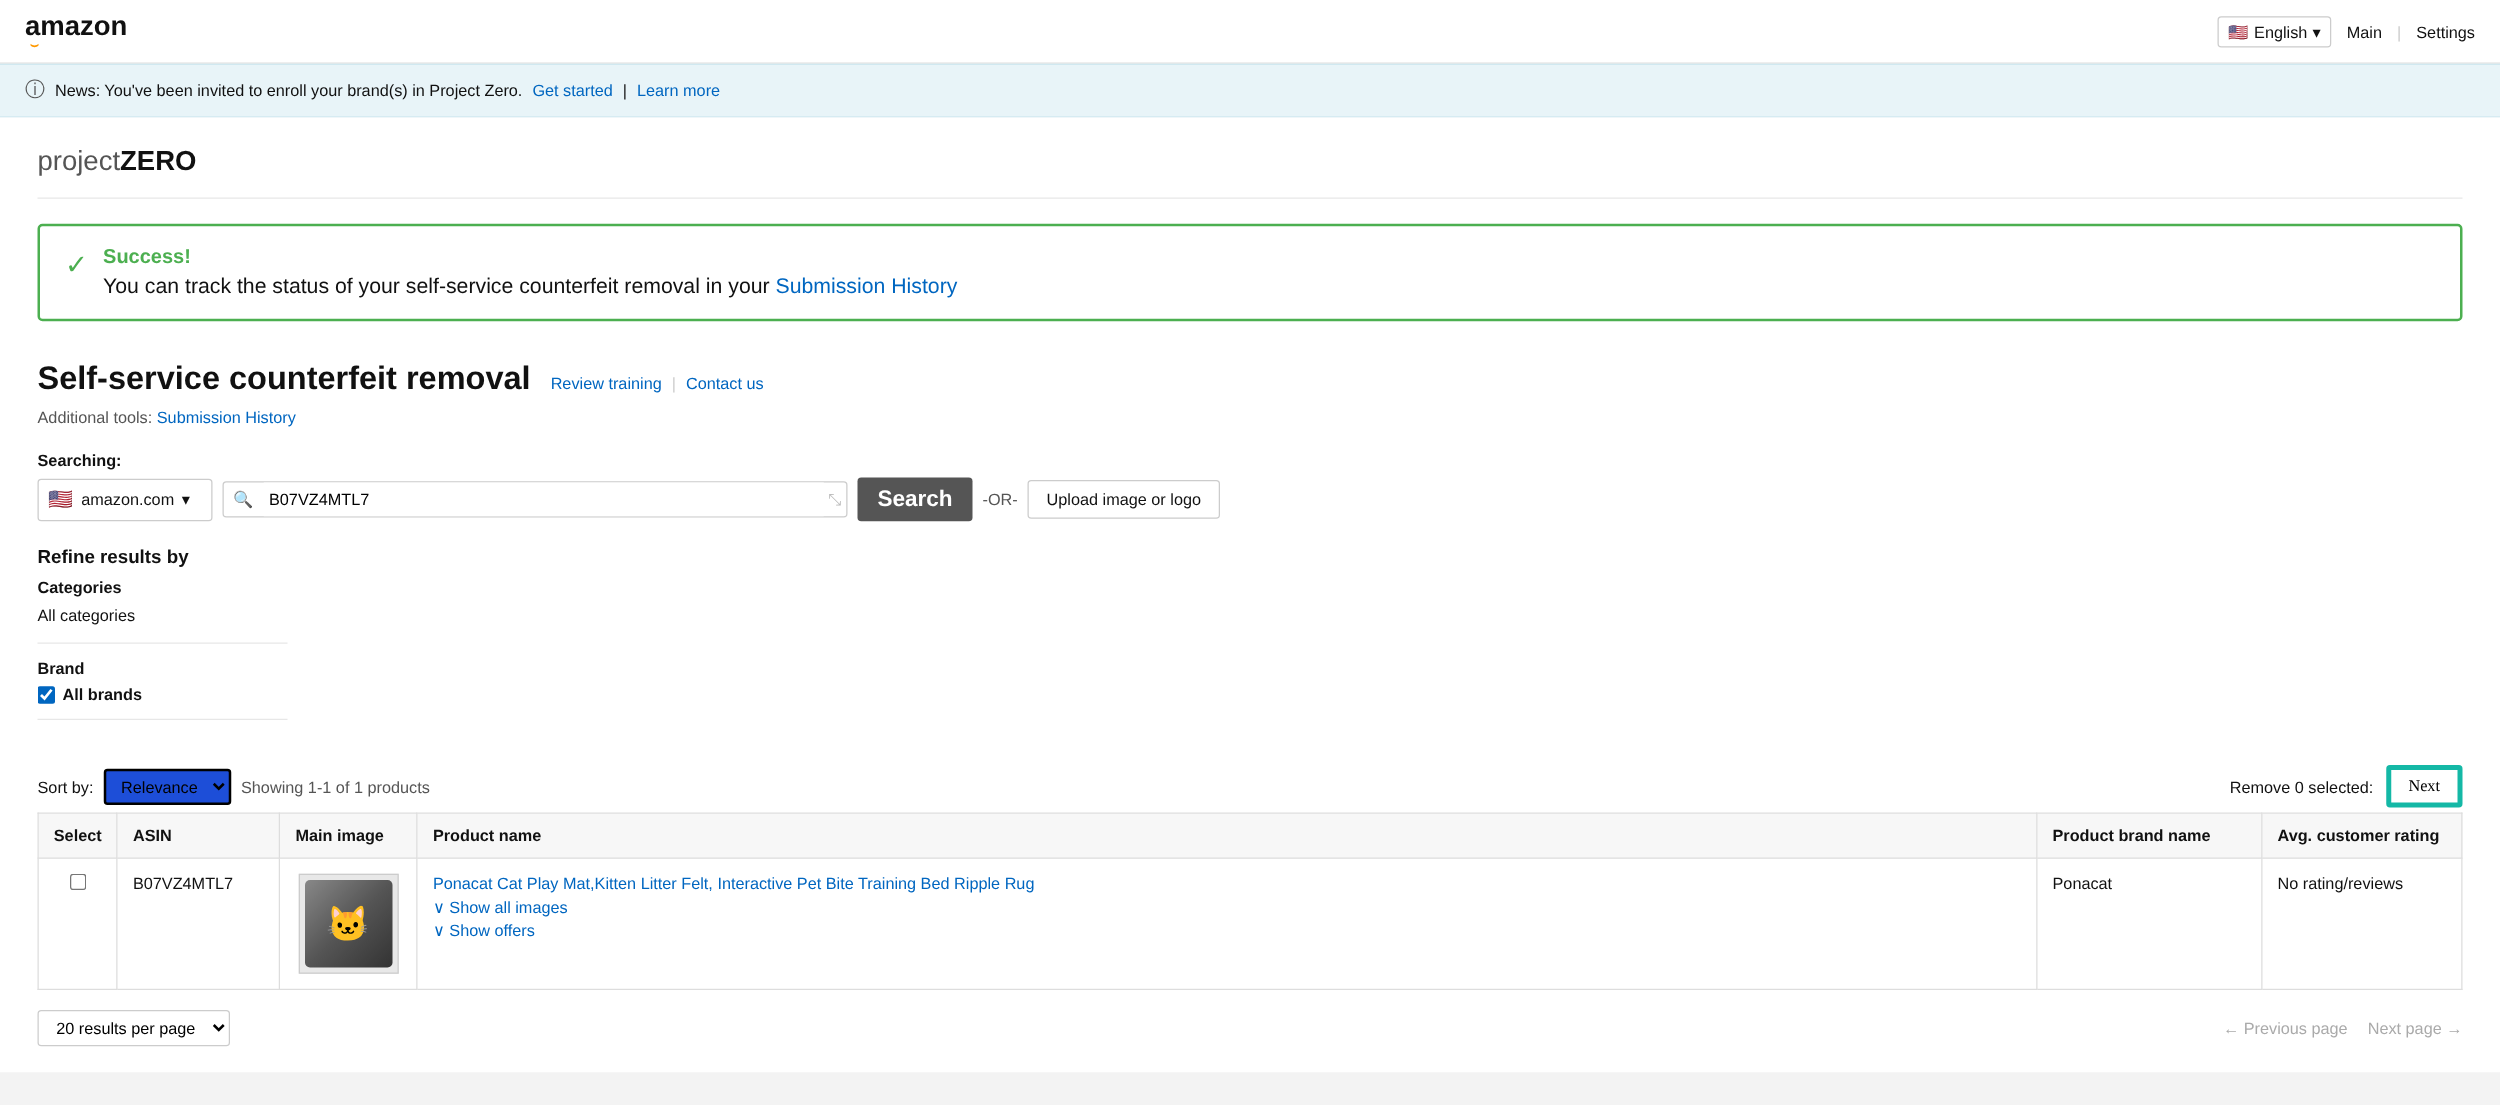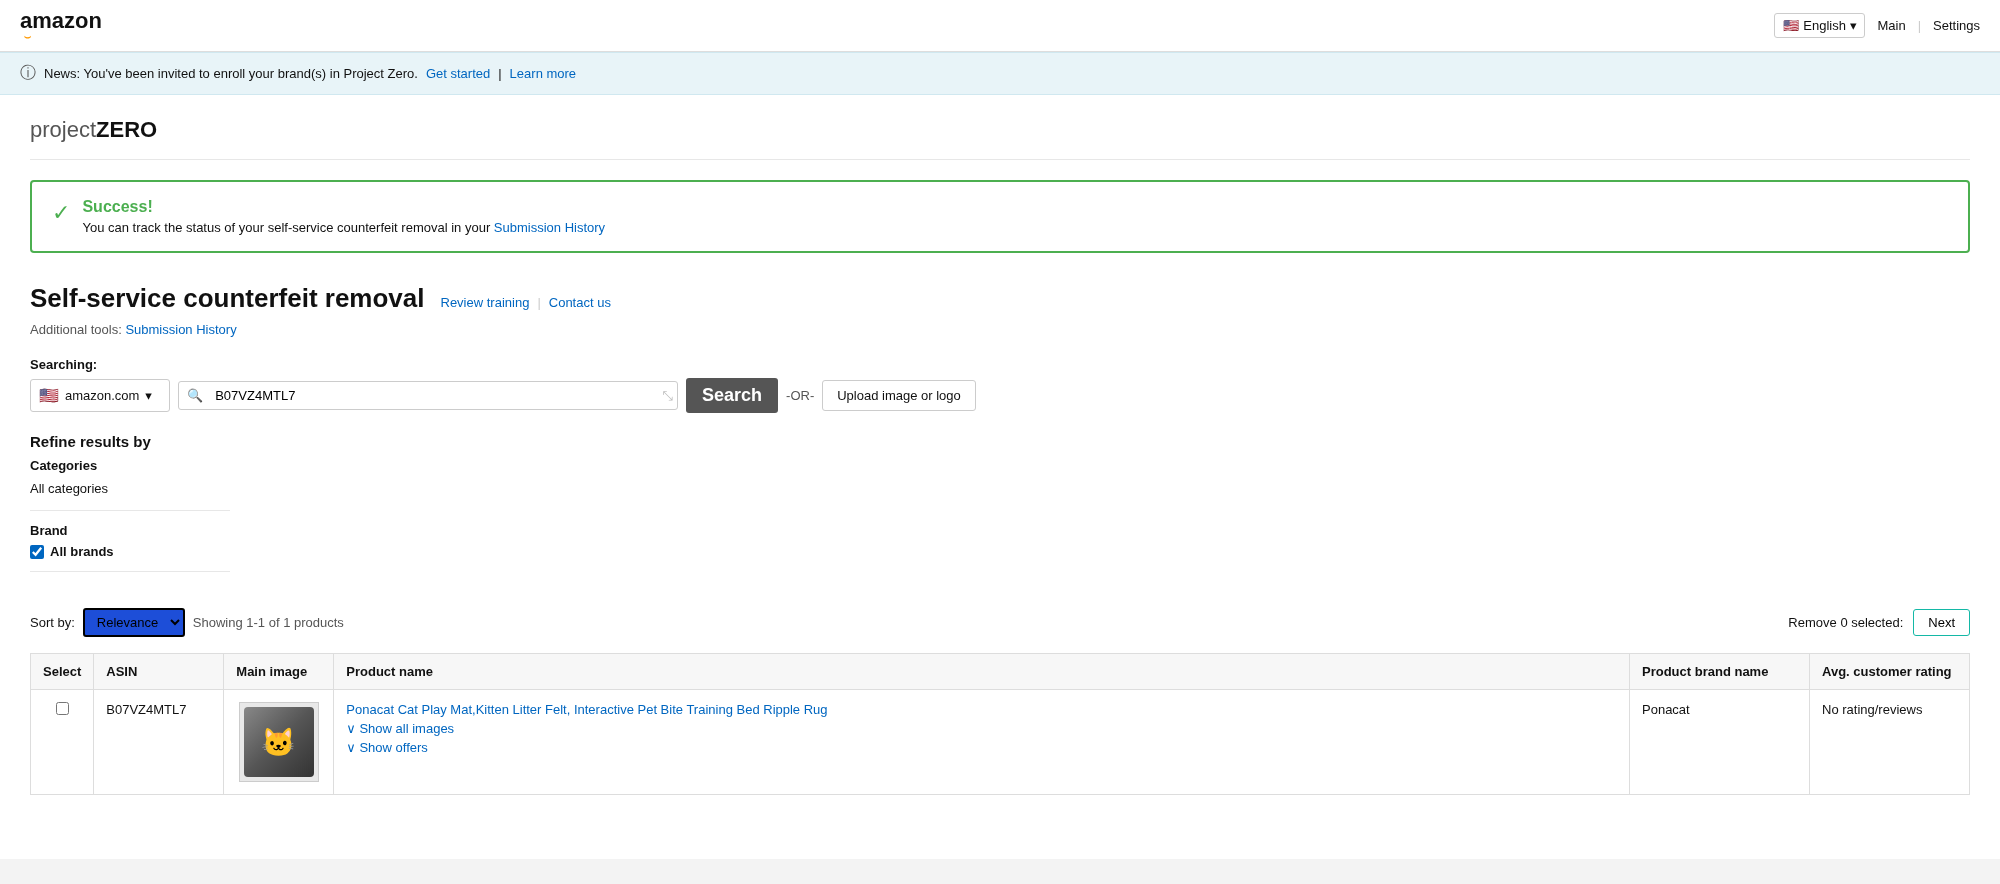--- a/index.html
+++ b/index.html
@@ -56,21 +56,21 @@
       border: 2px solid #4CAF50;
       border-radius: 4px;
       padding: 16px 20px;
       margin-bottom: 30px;
       display: flex;
       align-items: flex-start;
       gap: 12px;
     }
     .success-check { color: #4CAF50; font-size: 22px; margin-top: 2px; }
     .success-title { color: #4CAF50; font-weight: bold; font-size: 16px; }
-    .success-body { font-size: 13px; color: #111; margin-top: 4px; }
+    .success-body { font-size: 17px; color: #111; margin-top: 4px; }
     .success-link { color: #0066c0; text-decoration: none; }
 
     
     #page-heading {
       display: flex;
       align-items: baseline;
       gap: 16px;
       margin-bottom: 8px;
     }
     #page-title { font-size: 26px; font-weight: bold; color: #111; }
@@ -155,43 +155,44 @@
     .brand-checkbox { display: flex; align-items: center; gap: 6px; font-size: 13px; font-weight: bold; }
     .brand-checkbox input { width: 14px; height: 14px; accent-color: #0066c0; }
 
     
     #results-area { flex: 1; }
 
     
     #sort-bar {
       display: flex;
       justify-content: space-between;
-      margin-bottom: 16px;
+      margin-bottom: 4px;
     }
     #sort-left { display: flex; align-items: center; gap: 8px; font-size: 13px; }
     .sort-label { font-weight: normal; }
     .sort-select {
       border: 2px solid #000000;
       border-radius: 3px;
       padding: 4px 8px;
       font-size: 13px;
       background: #1d4ed8;
       cursor: pointer;
     }
     .showing-text { font-size: 13px; color: #555; }
 
     #sort-right { display: flex; align-items: center; gap: 10px; font-size: 13px; }
     .remove-selected { font-size: 13px; font-weight: normal; }
     .btn-next {
-      border: 1px solid #14b8a6;
+      border: 4px solid #14b8a6;
       background: #fff;
       border-radius: 3px;
       padding: 5px 14px;
       font-size: 13px;
       cursor: pointer;
+      font-family: Liberation Serif, serif;
     }
 
     
     #results-table {
       width: 100%;
       border-collapse: collapse;
       border: 1px solid #ddd;
       font-size: 13px;
     }
     #results-table th {
@@ -426,17 +427,26 @@
             <td class="col-brand">
               <span>Ponacat</span>
             </td>
             <td class="col-rating">
               <span>No rating/reviews</span>
             </td>
           </tr>
         </tbody>
       </table>
 
+      <div id="pagination-bottom">
+        <select class="per-page-select">
+          <option>20 results per page</option>
+        </select>
+        <div class="page-nav">
+          <span class="page-nav-prev">← Previous page</span>
+          <span class="page-nav-next">Next page →</span>
+        </div>
+      </div>
 
     </div>
   </div>
 
 </div>
 
 </body></html>

